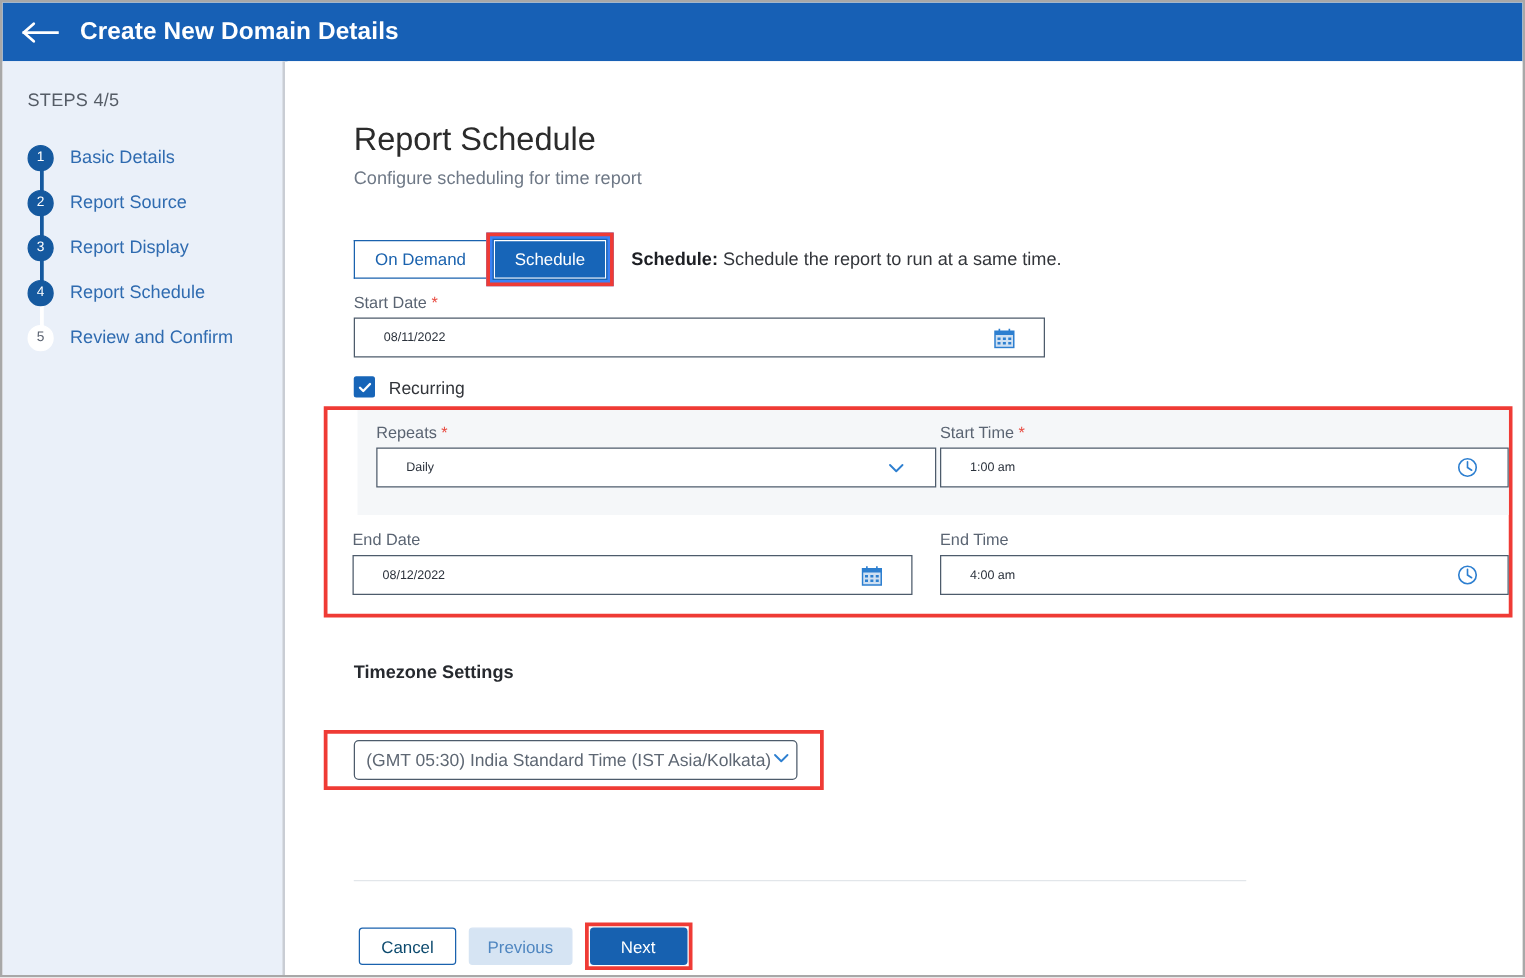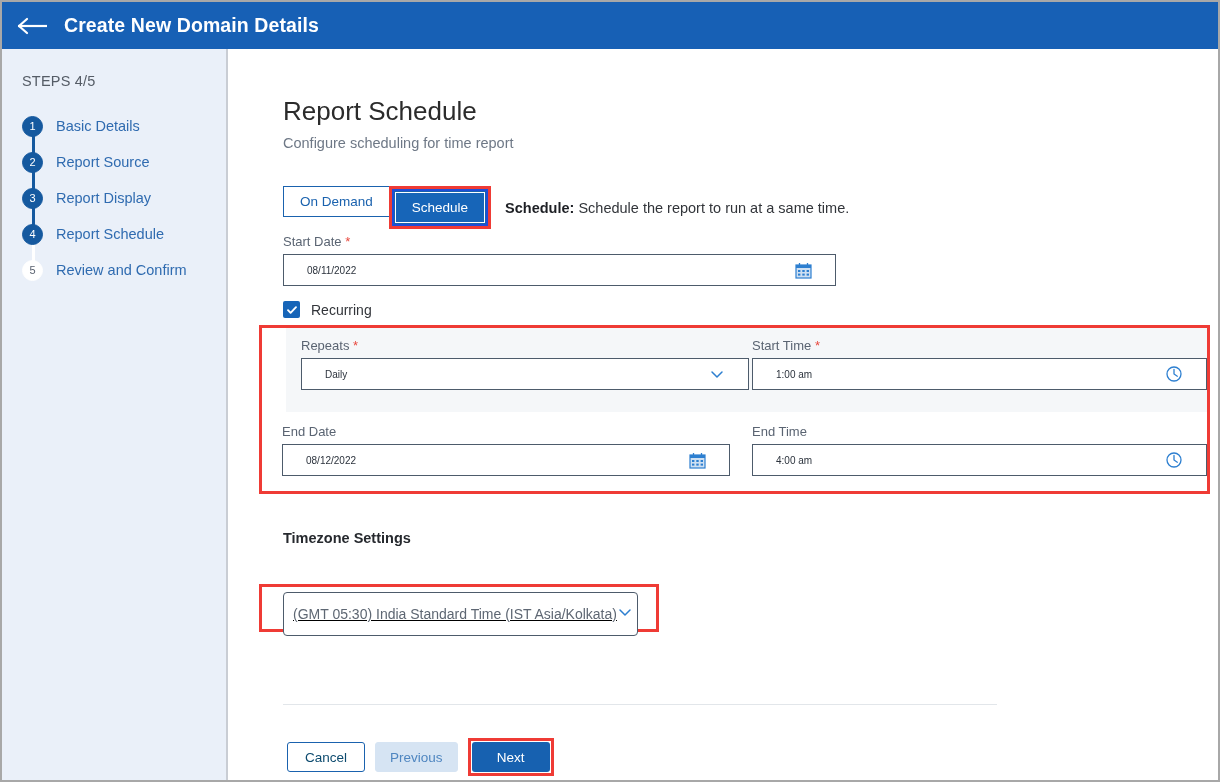--- a/index.html
+++ b/index.html
@@ -127,21 +127,21 @@
     color: #6e7886;
   }
 
   
   .toggle-row {
     position: absolute;
     left: 53px; top: 137px;
     display: flex;
     align-items: center;
   }
-  .toggle-group { display: flex; }
+  .toggle-group { display: flex; align-items: center; }
   .toggle-btn {
     height: 31px;
     padding: 0 16px;
     display: flex; align-items: center; justify-content: center;
     font-size: 13.5px;
     cursor: pointer;
     border: 1px solid #1a62ae;
   }
   .toggle-btn.inactive {
     background: #ffffff;
@@ -151,21 +151,21 @@
   .toggle-btn.active {
     background: #1765b8;
     color: #ffffff;
     border: 1px solid #ffffff;
     outline: 1px solid #1a62ae;
   }
   .toggle-active-wrap {
     position: relative;
     padding: 3px;
     border: 3px solid #ef3b35;
-    background: #1d4ed8;
+    background: #3b82f6;
   }
   .toggle-desc {
     margin-left: 14px;
     font-size: 14.5px;
     color: #32353a;
     white-space: nowrap;
   }
   .toggle-desc b { color: #1d1f24; }
 
   
@@ -252,28 +252,27 @@
   .tz-highlight {
     position: absolute;
     left: 29px; top: 535px;
     width: 400px; height: 48px;
     border: 3px solid #ef3b35;
   }
   .tz-select {
     position: absolute;
     left: 53px; top: 543px;
     width: 355px;
-    height: 44px;
+    height: 32px;
     border: 1px solid #4d5b6b;
     border-radius: 4px;
     background: #ffffff;
     display: flex; align-items: center;
     padding: 0 4px 0 9px;
     overflow: hidden;
-    text-decoration: underline;
   }
   .tz-select .val {
     font-size: 14px;
     color: #5e6773;
     white-space: nowrap;
     overflow: hidden;
     flex: 1 1 auto;
   }
   .tz-select .icon { margin-left: -13px; flex: 0 0 auto; }
 

